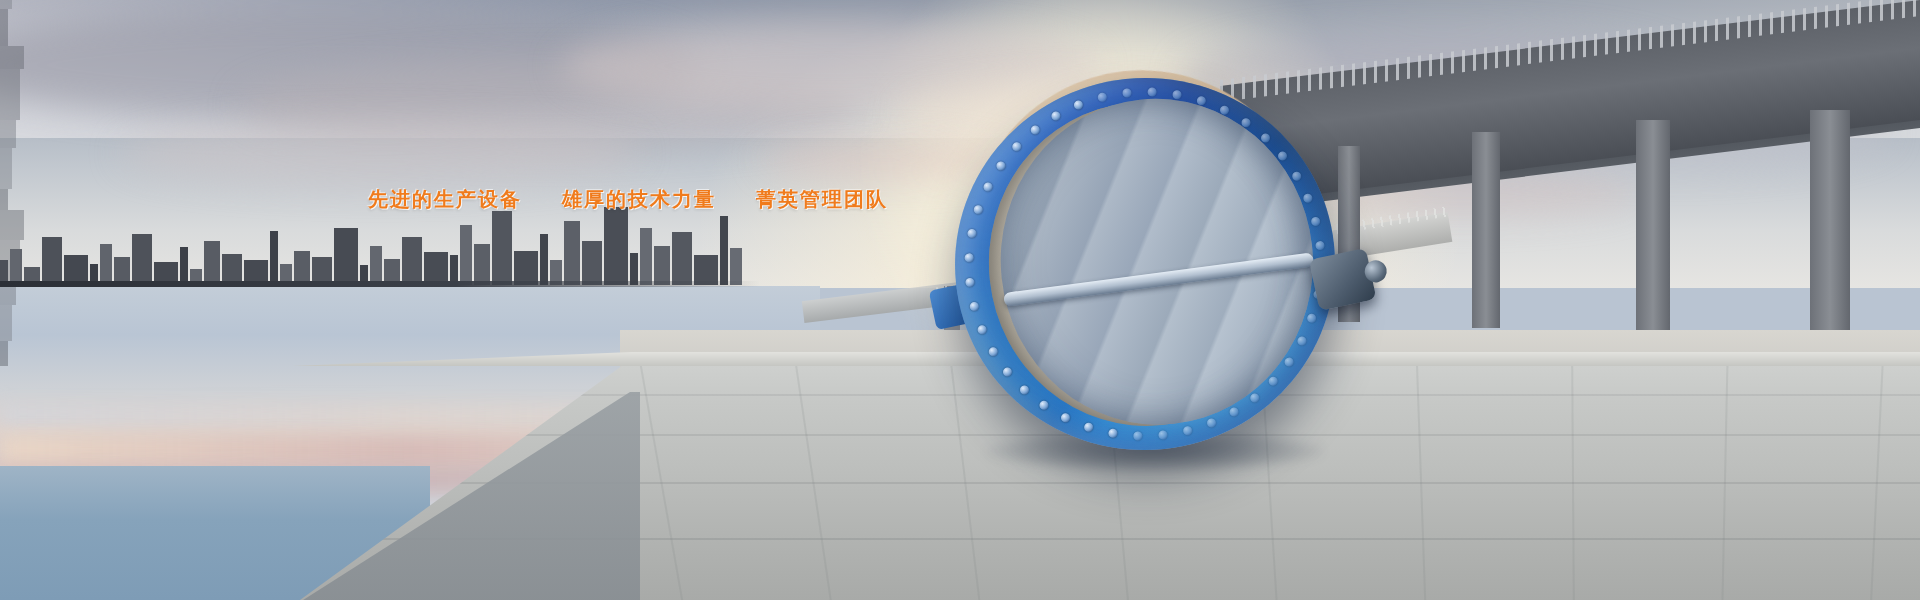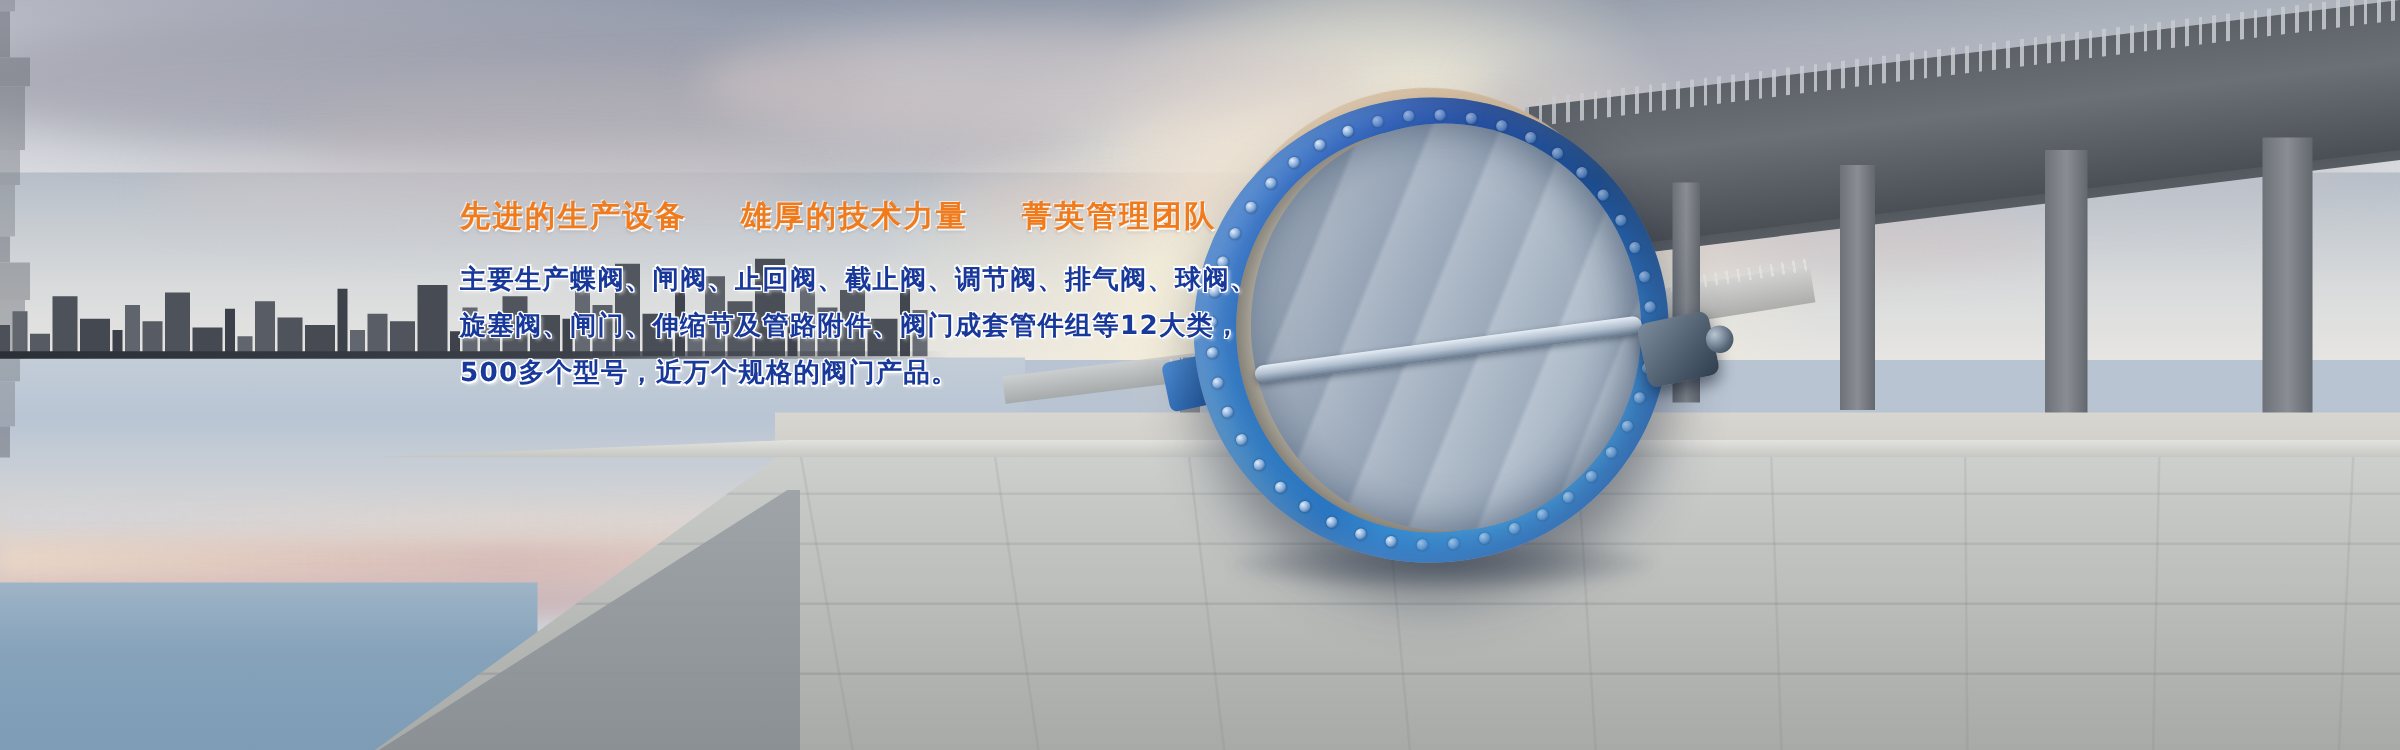--- a/index.html
+++ b/index.html
@@ -217,22 +217,22 @@
 
   
   .copy{position:absolute;left:368px;top:150px;width:620px;}
   .headline{
     font-size:50px;font-weight:bold;color:#e8120d;
     letter-spacing:4px;line-height:1.08;margin:0;
     text-shadow:2px 3px 0 rgba(120,10,8,.35), 0 0 2px rgba(255,255,255,.25);
     font-family:"DejaVu Sans","Liberation Sans",sans-serif;
   }
   .subline{
-    margin-top:7px;
-    font-size:24px;font-weight:bold;color:#f07b1c;
+    margin-top:36px;
+    font-size:20px;font-weight:bold;color:#f07b1c;
     letter-spacing:2px;
     text-shadow:1px 1px 0 rgba(255,255,255,.85), -1px -1px 0 rgba(255,255,255,.6), 0 2px 3px rgba(0,0,0,.12);
     font-family:"DejaVu Sans","Liberation Sans",sans-serif;
     white-space:nowrap;
   }
   .subline .gap{display:inline-block;width:22px;}
   .body-copy{margin-top:16px;}
   .body-line{
     font-size:21px;font-weight:bold;color:#18399a;
     letter-spacing:1px;line-height:1.78;
@@ -425,20 +425,15 @@
   <div class="copy">
 
     <div class="subline">
       <span>先进的生产设备</span>
       <span class="gap"></span>
       <span>雄厚的技术力量</span>
       <span class="gap"></span>
       <span>菁英管理团队</span>
     </div>
 
-    <div class="body-copy">
-      <div class="body-line">主要生产蝶阀、闸阀、止回阀、截止阀、调节阀、排气阀、球阀、</div>
-      <div class="body-line">旋塞阀、闸门、伸缩节及管路附件、阀门成套管件组等12大类，</div>
-      <div class="body-line">500多个型号，近万个规格的阀门产品。</div>
-    </div>
   </div>
 
 </div>
 
 </body></html>

